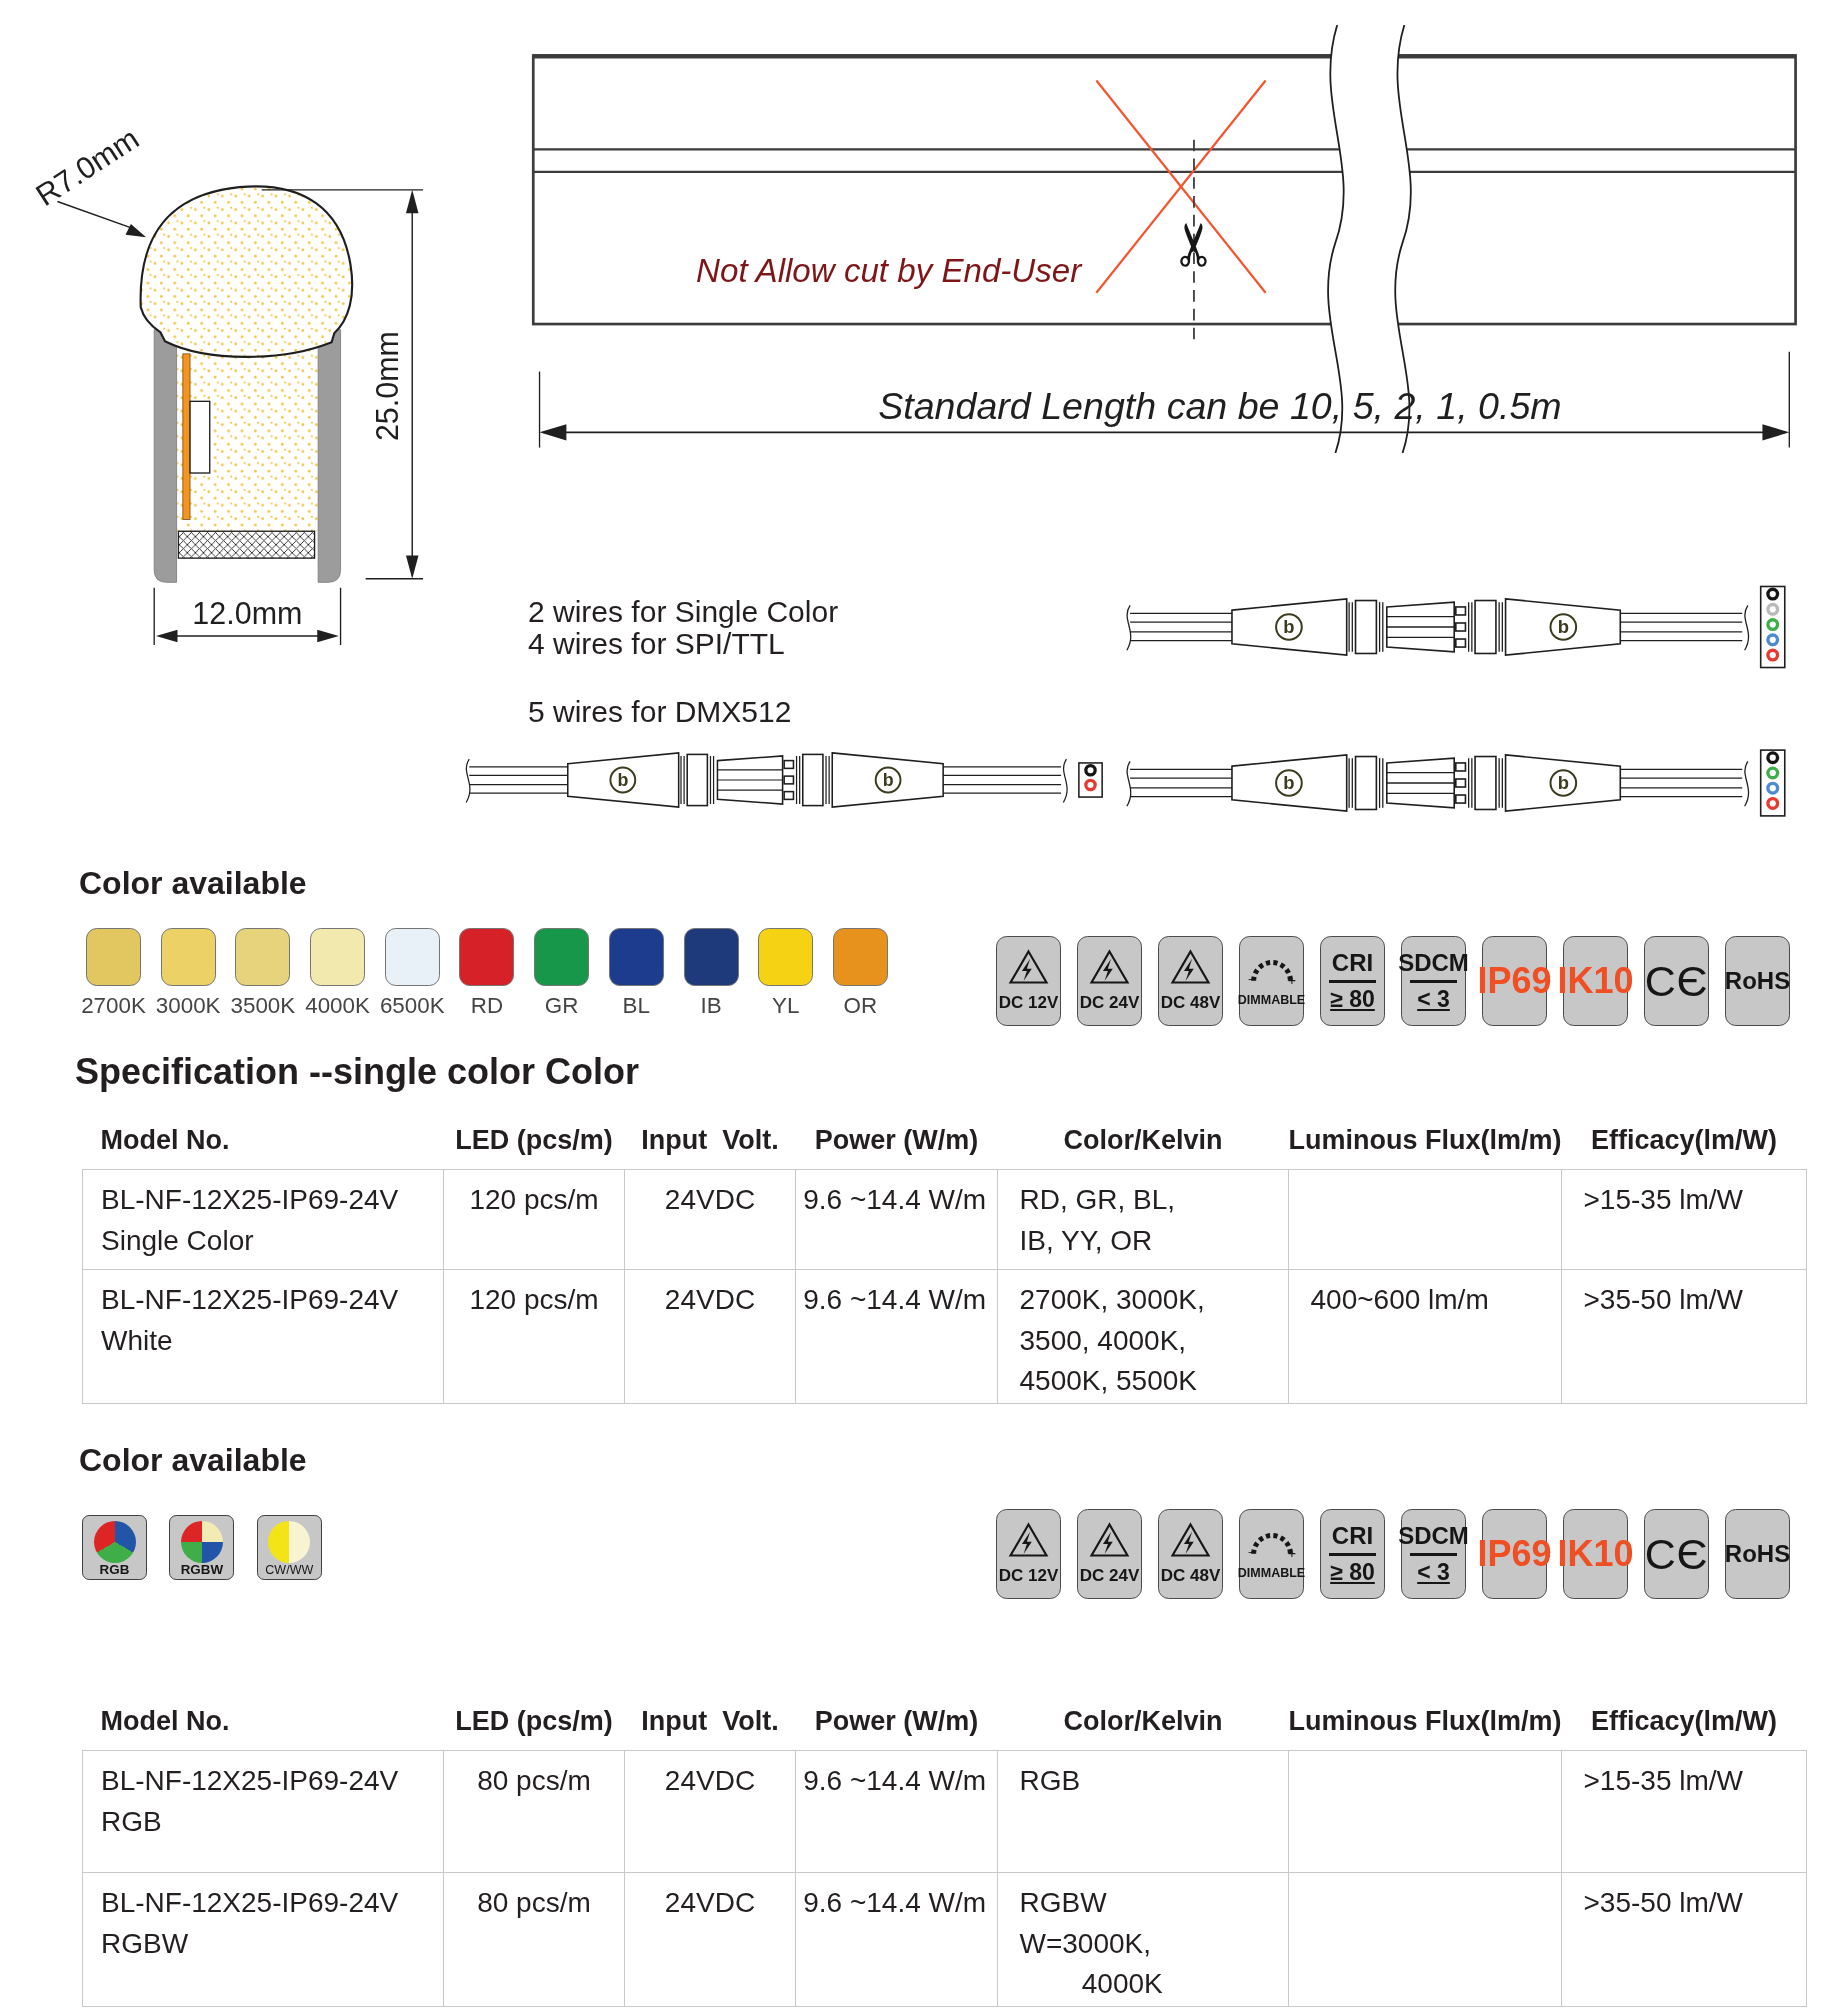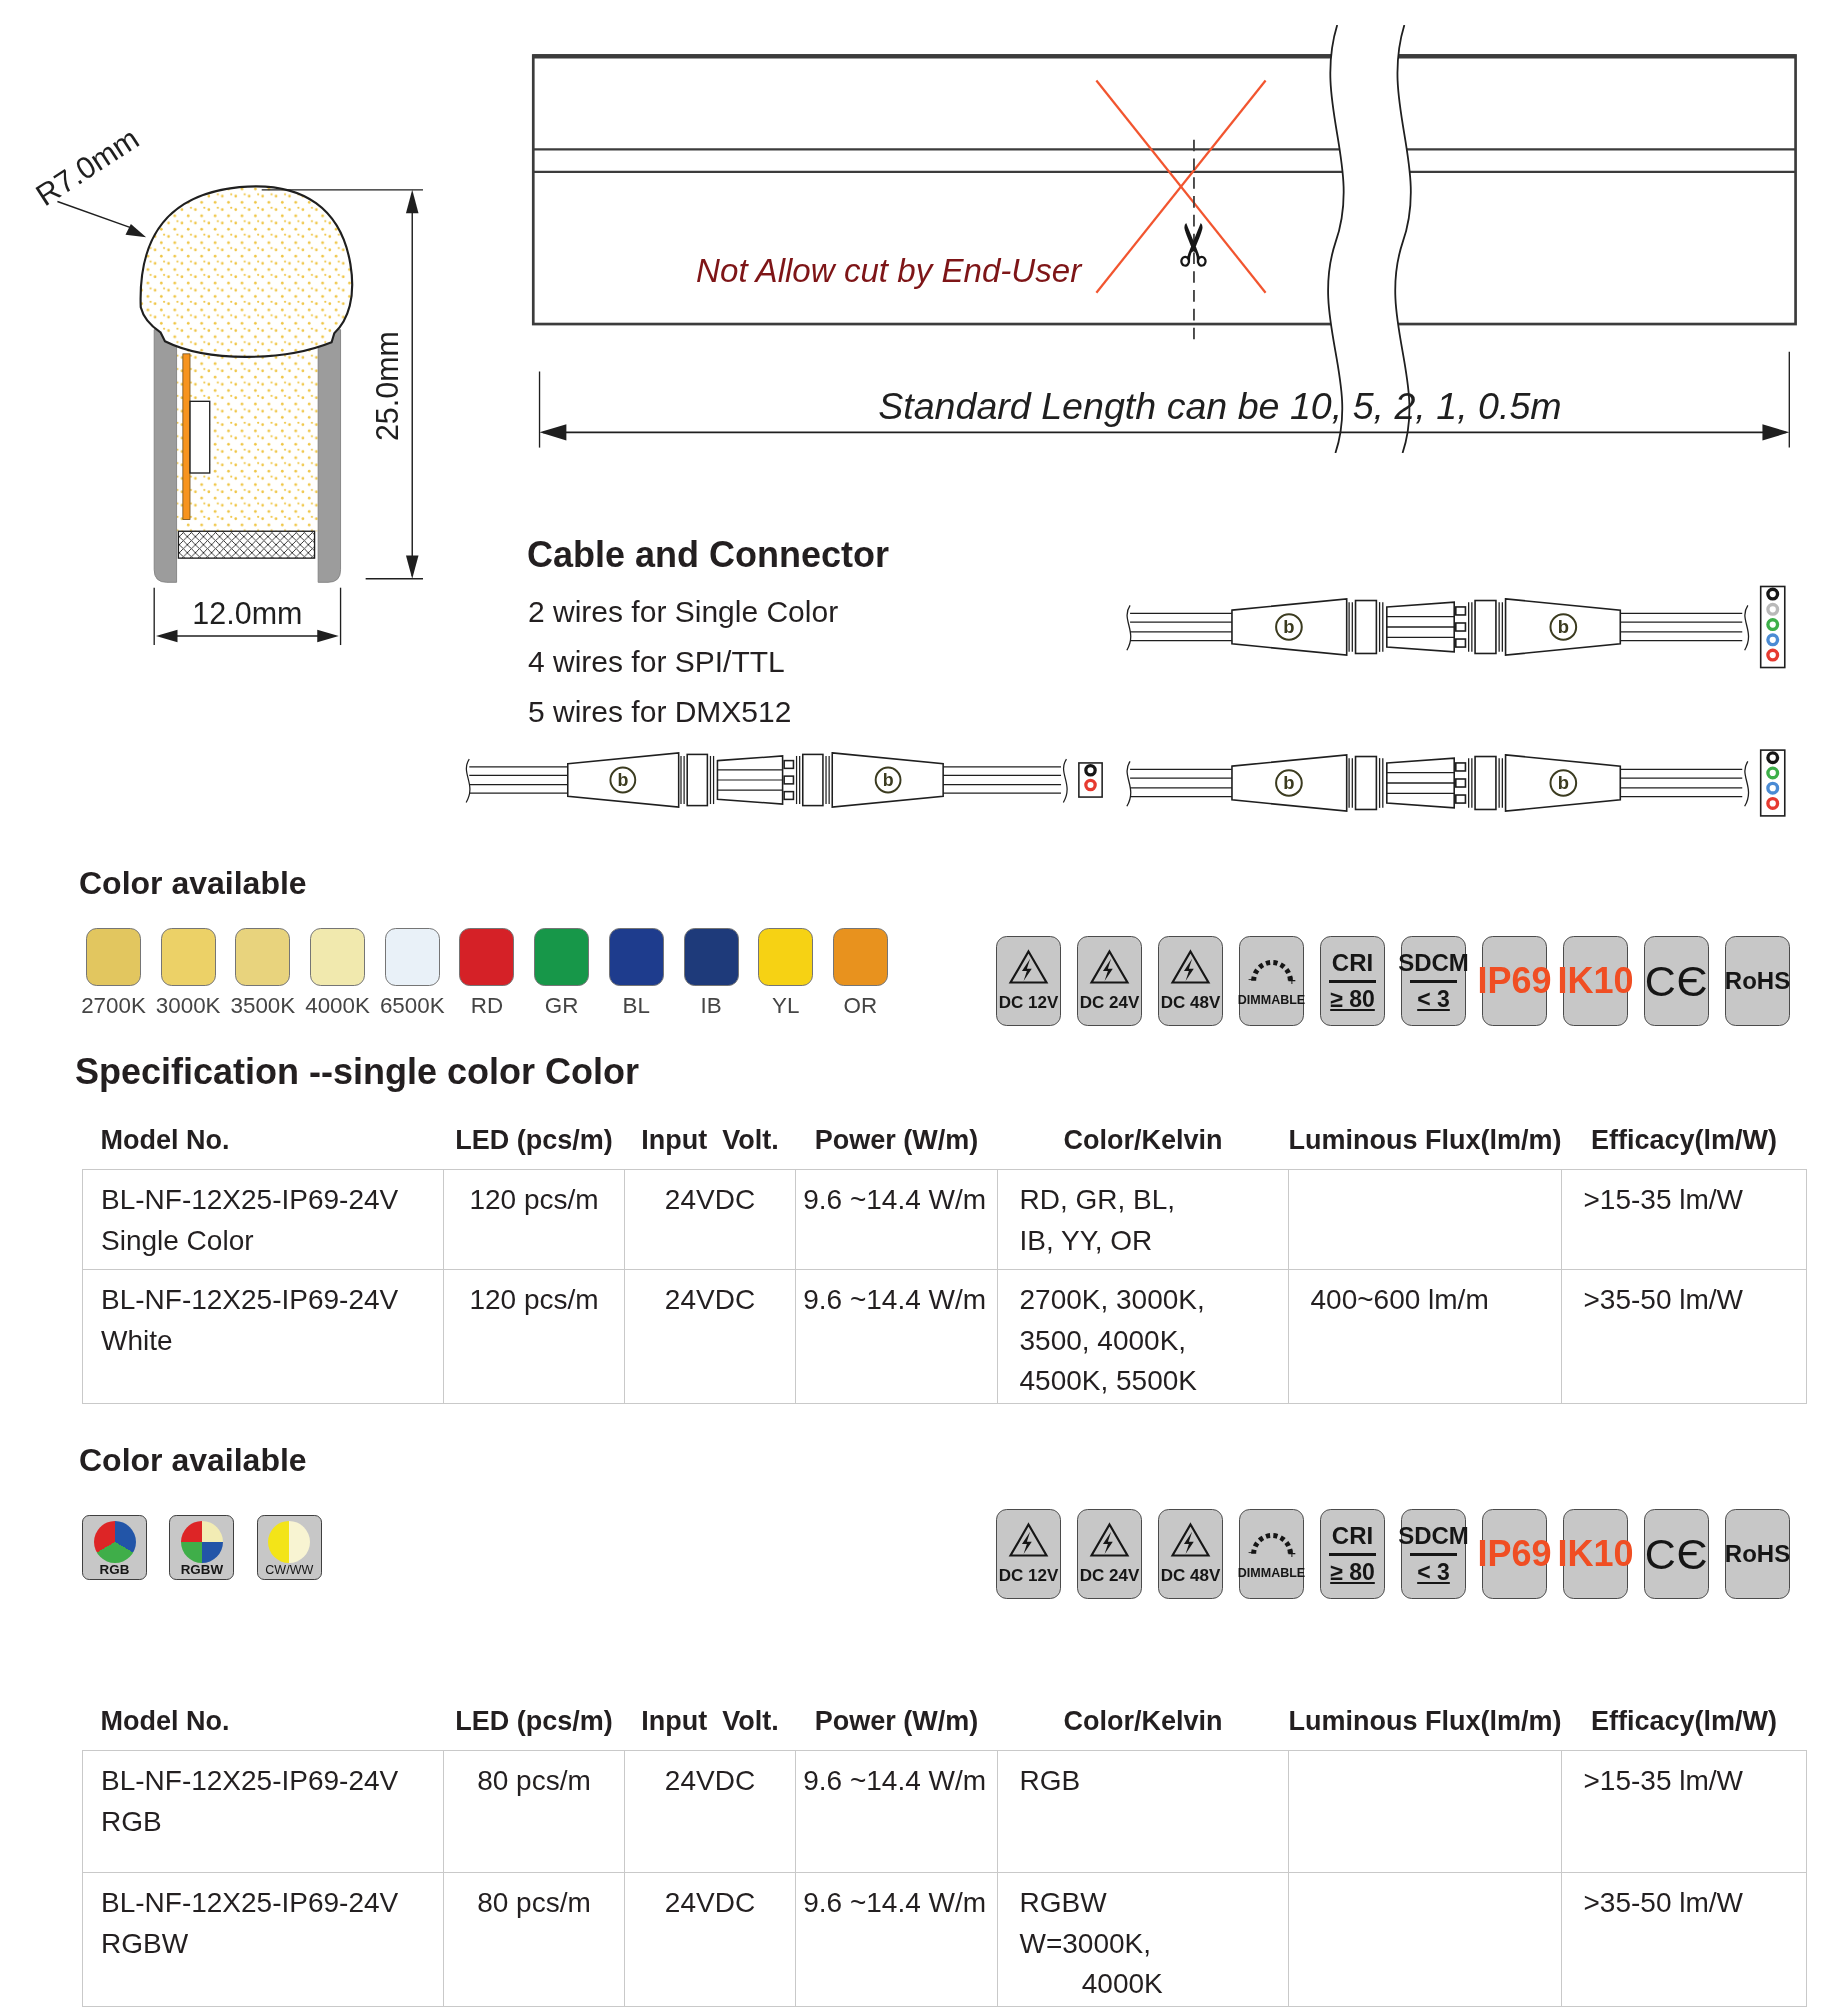--- a/index.html
+++ b/index.html
@@ -2,21 +2,21 @@
 <html style="font-size:14.3px"><head>
 <meta charset="utf-8">
 <style>
   html,body{margin:0;padding:0;background:#fff;}
   #page{position:relative;width:1831px;height:2009px;background:#ffffff;
         font-family:"Liberation Sans",sans-serif;color:#231f20;overflow:hidden;}
   .abs{position:absolute;}
   .sec-title{font-weight:bold;white-space:nowrap;}
   #cable-title{left:527px;top:534px;font-size:36px;}
   .cable-line{left:528px;font-size:30px;white-space:nowrap;}
-  #cable-line-0{top:595px;} #cable-line-1{top:645px;} #cable-line-2{top:695px;}
+  #cable-line-0{top:595px;} #cable-line-1{top:627px;} #cable-line-2{top:695px;}
   #color1-title{left:79px;top:865px;font-size:32px;}
   #color2-title{left:79px;top:1442px;font-size:32px;}
   #spec1-title{left:75px;top:1051px;font-size:36px;}
   #spec2-title{left:75px;top:1632px;font-size:36px;}
 
   
   #swatch-row{left:86px;top:928px;display:flex;gap:19.7px;}
   .swatch-item{width:55px;display:flex;flex-direction:column;align-items:center;}
   .swatch{width:55px;height:58px;border:1.8px solid #757575;border-radius:10.7px;box-sizing:border-box;}
   .swatch-label{margin-top:7.2px;font-size:22.4px;color:#454545;white-space:nowrap;}
@@ -129,21 +129,20 @@
     <text x="404" y="287" text-anchor="middle" font-size="37" font-style="italic" fill="#7E1517">Not Allow cut by End-User</text>
 
     <text x="774" y="440" text-anchor="middle" font-size="42" font-style="italic" fill="#1f1f1f">Standard Length can be 10, 5, 2, 1, 0.5m</text>
     <line x1="14" y1="387" x2="14" y2="472" stroke="#1f1f1f" stroke-width="1.5"></line>
     <line x1="1410" y1="365" x2="1410" y2="472" stroke="#1f1f1f" stroke-width="1.5"></line>
     <line x1="18" y1="455" x2="1406" y2="455" stroke="#1f1f1f" stroke-width="2"></line>
     <polygon points="14,455 44,446 44,464" fill="#1f1f1f"></polygon>
     <polygon points="1410,455 1380,446 1380,464" fill="#1f1f1f"></polygon>
   </svg>
 
-  <div class="abs sec-title" id="cable-title">Cable and Connector</div>
   <div class="abs cable-line" id="cable-line-0">2 wires for Single Color</div>
   <div class="abs cable-line" id="cable-line-1">4 wires for SPI/TTL</div>
   <div class="abs cable-line" id="cable-line-2">5 wires for DMX512</div>
   <div class="abs" id="conn-a" style="left:1106px;top:582px;width:690px;height:90px;"><svg viewBox="0 0 860 110" width="100%" height="100%" preserveAspectRatio="xMidYMid meet">
         <path d="M30 28 C18 46 40 60 26 84" stroke="#1f1f1f" stroke-width="1.6" fill="none"></path>
         <line x1="30" y1="38" x2="157" y2="38" stroke="#1f1f1f" stroke-width="1.6" fill="none"></line>
         <line x1="30" y1="49" x2="157" y2="49" stroke="#1f1f1f" stroke-width="1.6" fill="none"></line>
         <line x1="30" y1="61" x2="157" y2="61" stroke="#1f1f1f" stroke-width="1.6" fill="none"></line>
         <line x1="30" y1="72" x2="157" y2="72" stroke="#1f1f1f" stroke-width="1.6" fill="none"></line>
         <path d="M157 34 L300 20 L300 90 L157 76 Z" stroke="#1f1f1f" stroke-width="2" fill="#ffffff"></path>

